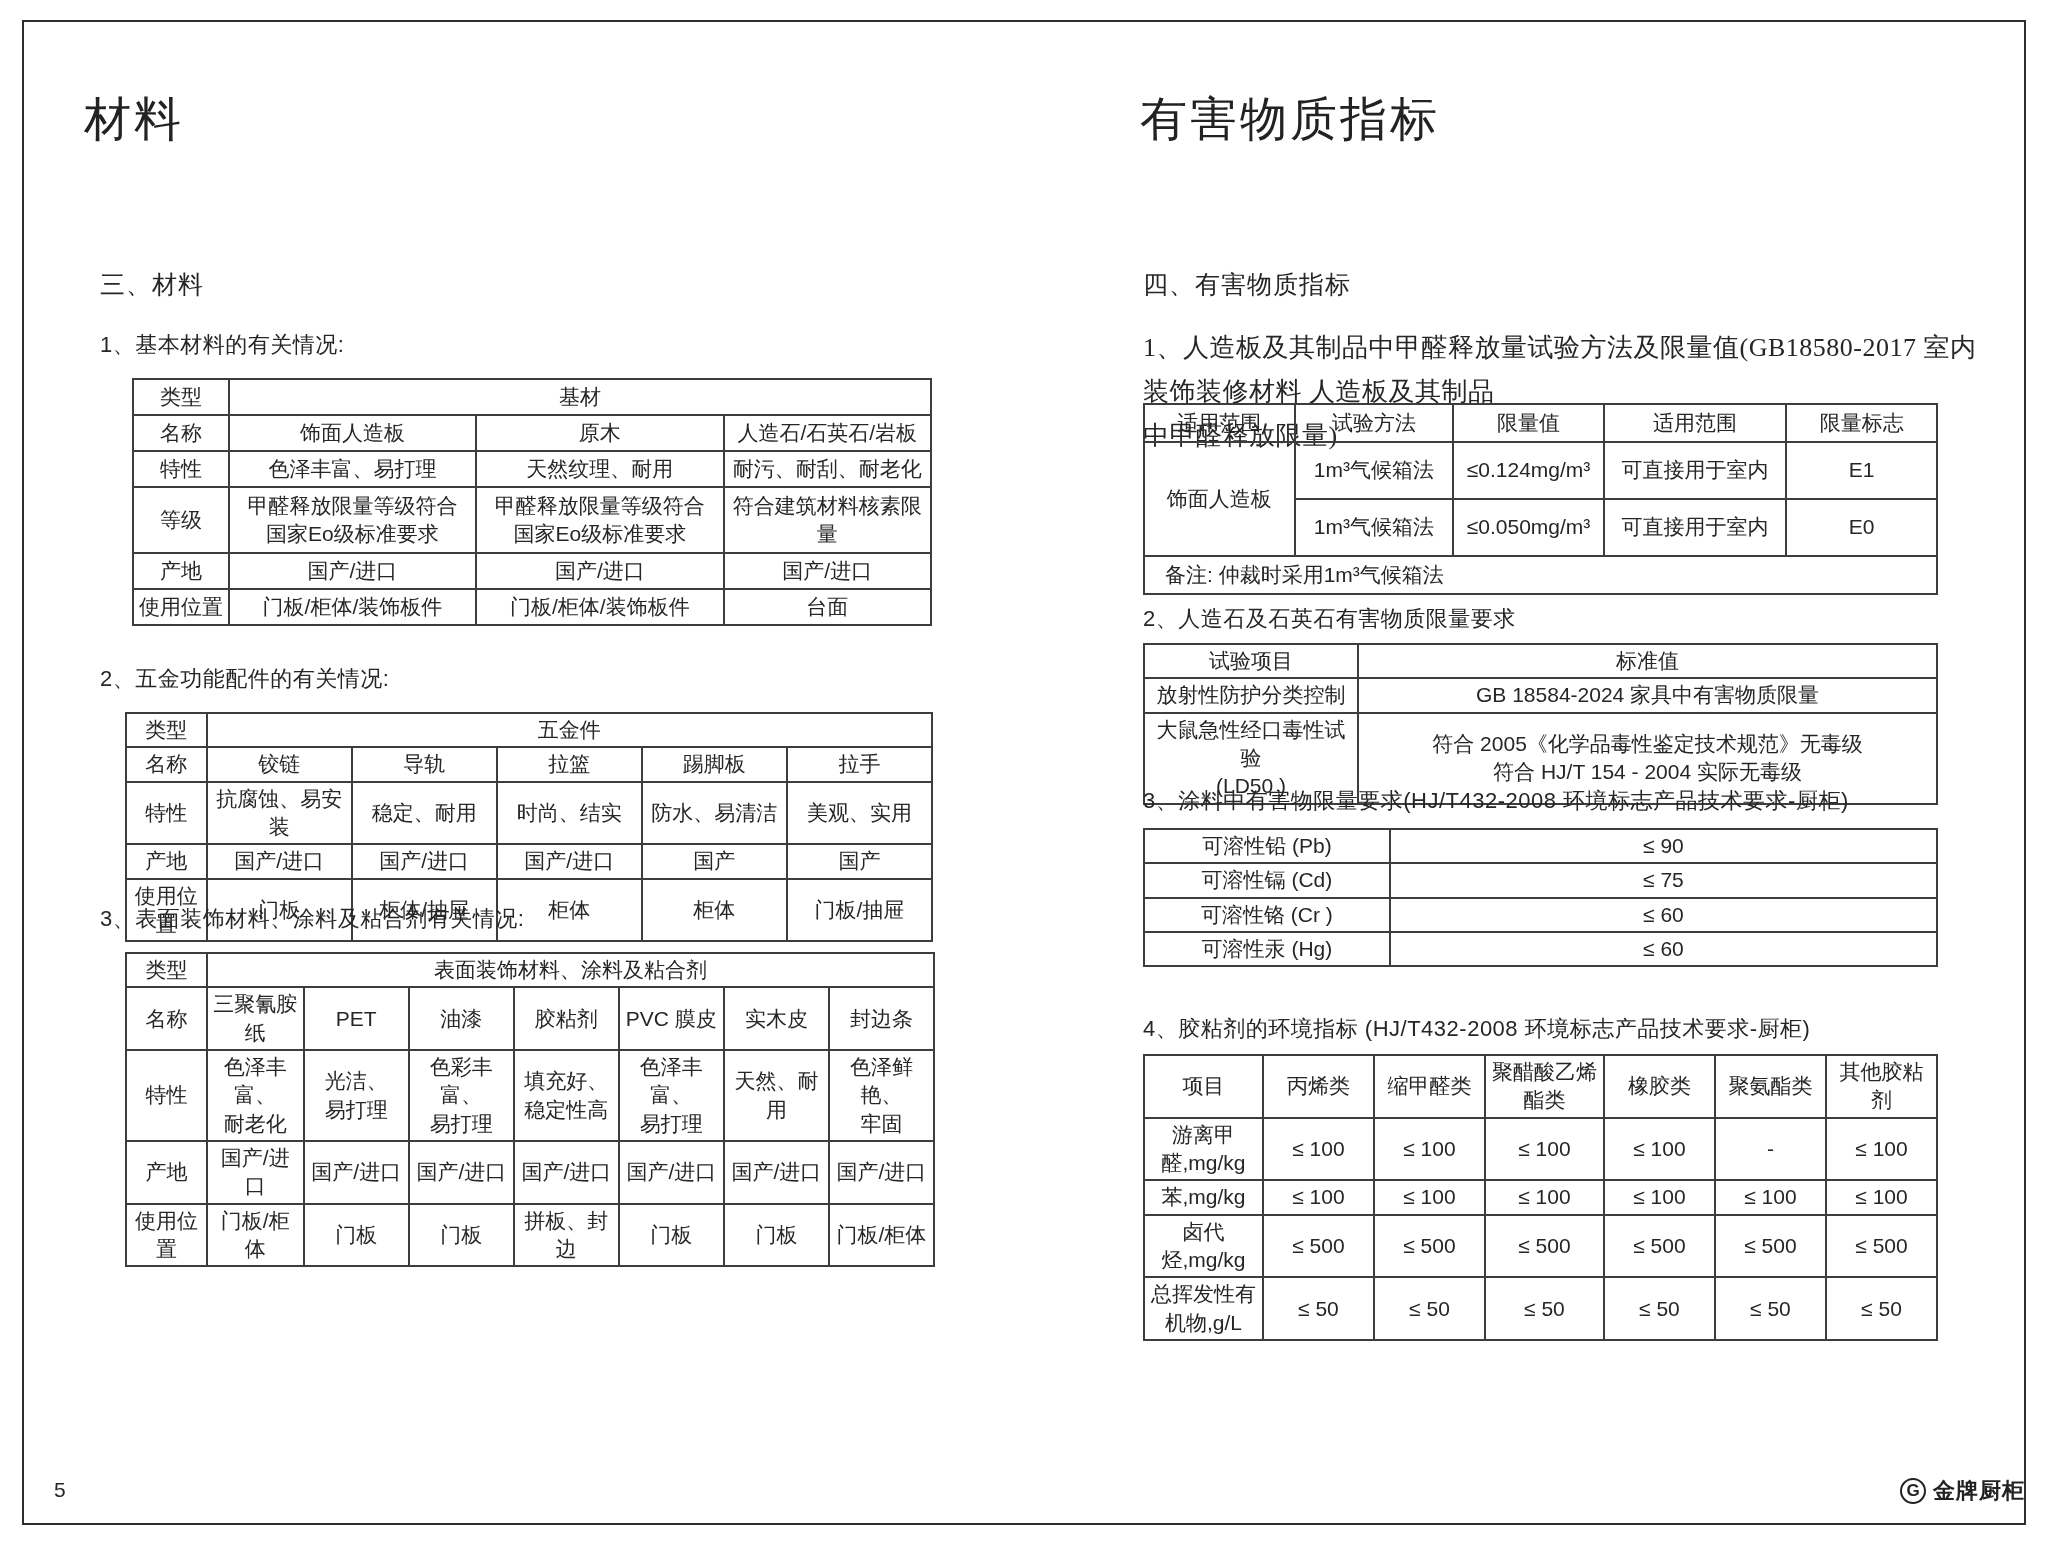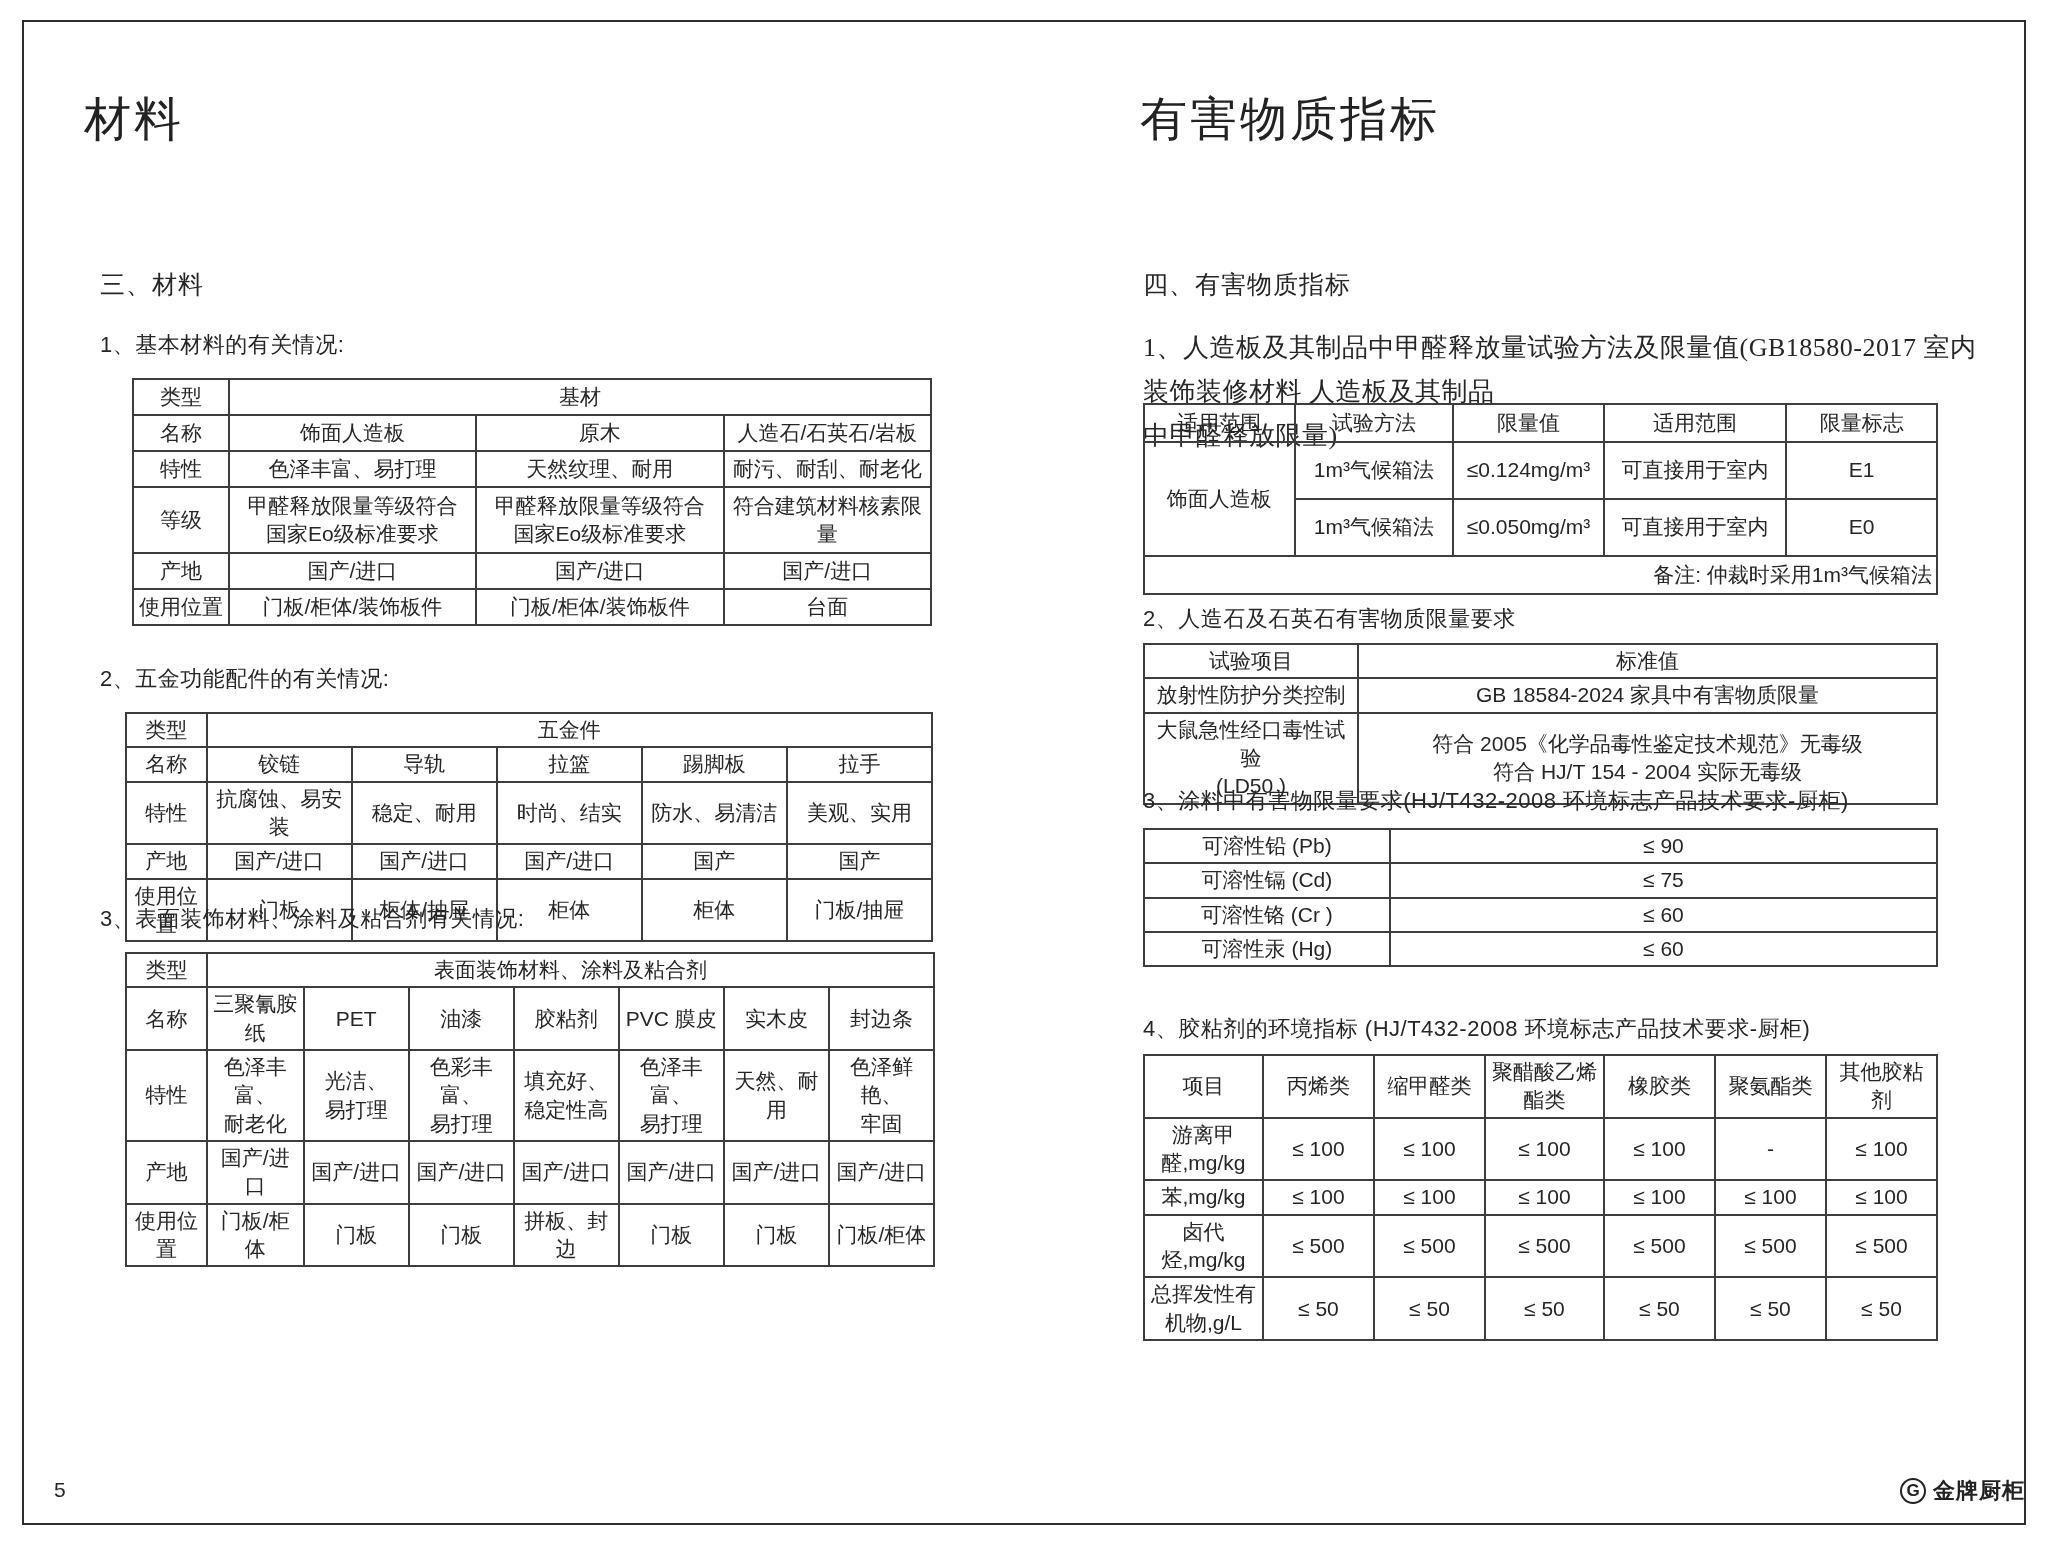--- a/index.html
+++ b/index.html
@@ -8,21 +8,21 @@
   .sheet { position:absolute; left:0; top:0; width:2048px; height:1547px; overflow:hidden; }
   .frame { position:absolute; left:22px; top:20px; width:2004px; height:1505px; border:2px solid #2e2e2e; }
   .abs { position:absolute; }
   .big-title { font-size:47px; font-weight:500; letter-spacing:3px; color:#222; }
   .heading { font-size:25px; letter-spacing:1px; }
   .caption { font-size:22px; letter-spacing:.5px; }
   .para { font-size:26px; line-height:1.7; white-space:pre-line; letter-spacing:.5px;font-family:Liberation Serif, serif; }
   table { border-collapse:collapse; table-layout:fixed; }
   td,th { border:2px solid #3d3d3d; font-size:21px; font-weight:normal; text-align:center;
     vertical-align:middle; white-space:pre-line; padding:2px 4px; line-height:1.35; }
-  .note-cell { text-align:right; padding-left:20px; }
+  .note-cell { text-align:left; padding-left:20px; }
   .page-num { font-size:21px; }
   .brand { display:flex; align-items:center; gap:7px; }
   .brand-g { width:26px; height:26px; border:2px solid #222; border-radius:50%;
     display:inline-flex; align-items:center; justify-content:center;
     font-size:17px; font-weight:bold; color:#222; }
   .brand-text { font-size:22px; font-weight:600; letter-spacing:1px; color:#222; }
 </style>
 </head>
 <body>
 

